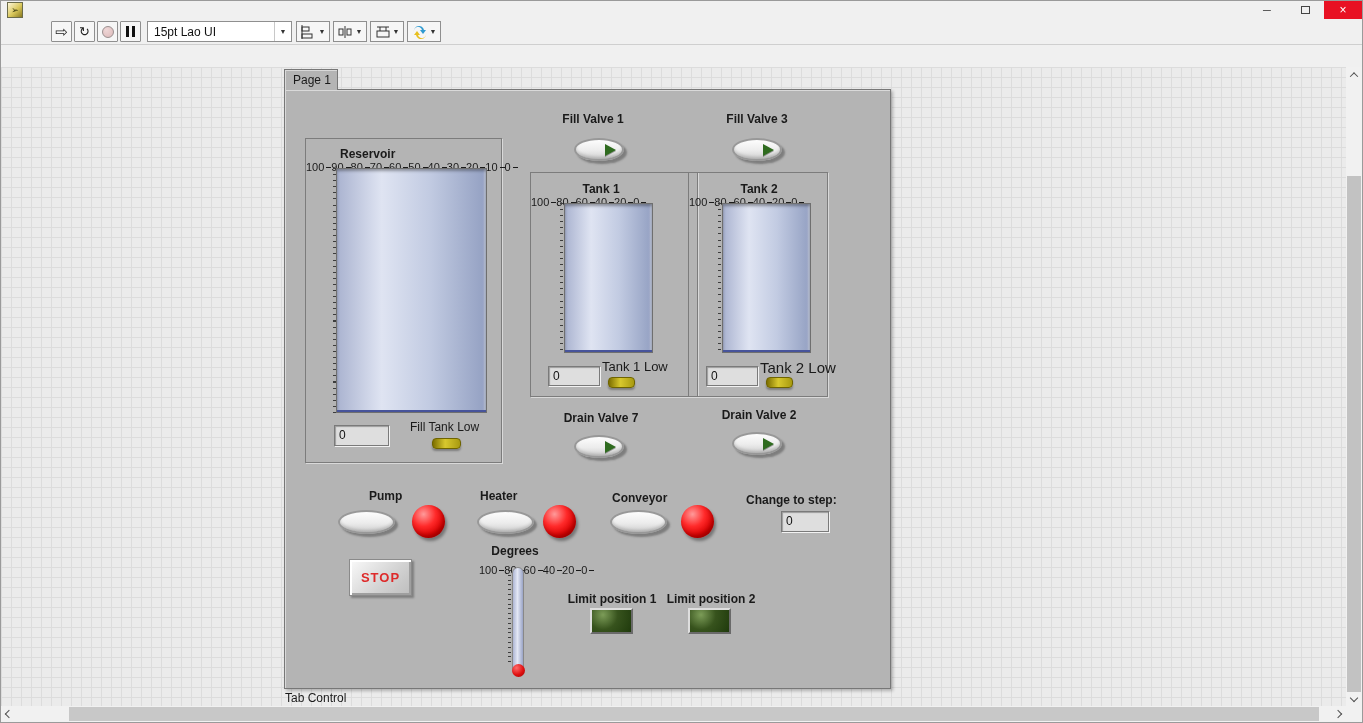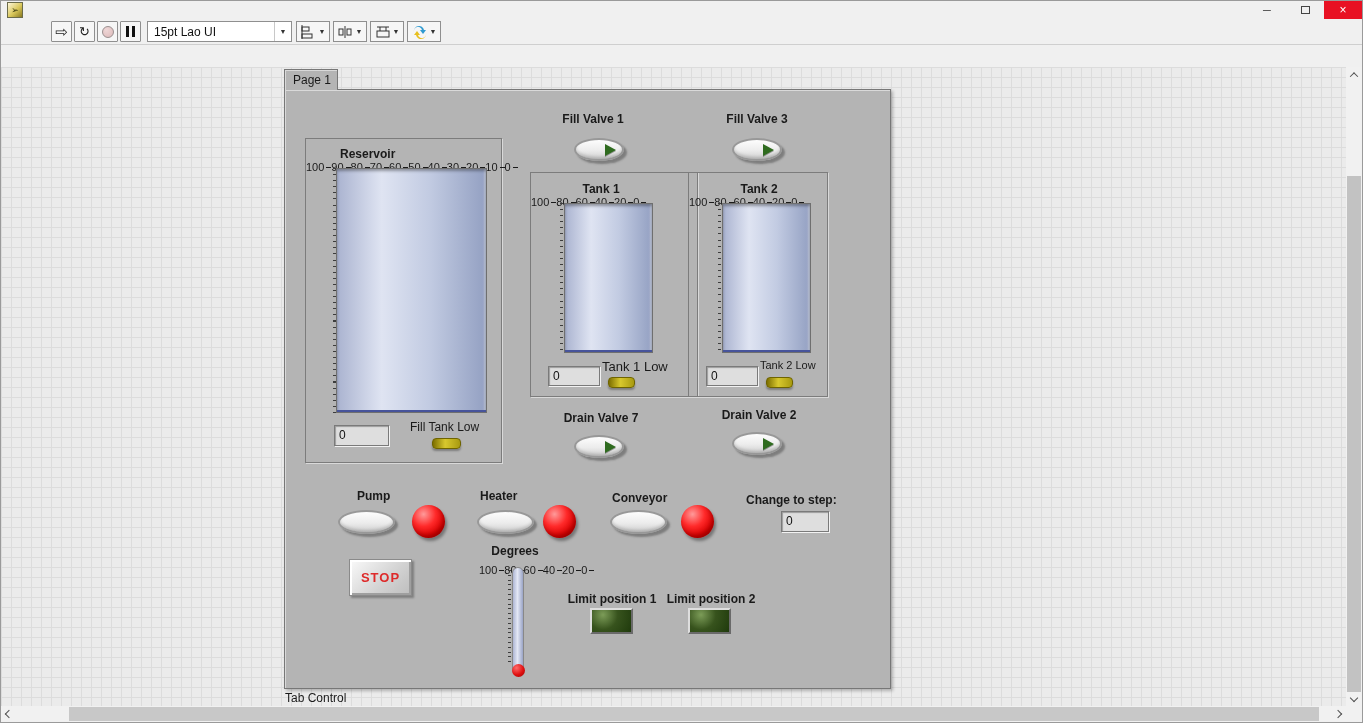--- a/index.html
+++ b/index.html
@@ -357,34 +357,34 @@
                 <span class="sdash"></span>
               </div>
               <div class="srow">
                 <span class="slabel">0</span>
                 <span class="sdash"></span>
               </div>
             </div>
           <div class="mticks" style="left:29px; top:30px; height:150px;"></div>
           <div class="tank" style="left:33px; top:30px; width:89px; height:150px;"></div>
           <div class="numbox" style="left:17px; top:193px; width:52px; height:20px; line-height:18px;">0</div>
-          <div class="lbl" style="left:71px; top:186px; font-weight:normal; font-size:11px;text-align:right;">Tank 2 Low</div>
+          <div class="lbl" style="left:71px; top:186px; font-weight:normal; font-size:15px;text-align:right;">Tank 2 Low</div>
           <div class="led-yellow" style="left:77px; top:204px; width:27px; height:11px;"></div>
         </div>
 
         <div class="lbl center" style="left:316px; top:321px;">Drain Valve 7</div>
         <div class="oval-switch" style="left:289px; top:345px; width:50px; height:23px;">
             <span class="valve-arrow"></span>
           </div>
         <div class="lbl center" style="left:474px; top:318px;">Drain Valve 2</div>
         <div class="oval-switch" style="left:447px; top:342px; width:50px; height:23px;">
             <span class="valve-arrow"></span>
           </div>
 
-        <div class="lbl" style="left:50px; top:399px;padding-left:22px;">Pump</div>
+        <div class="lbl" style="left:62px; top:399px;padding-left:22px;">Pump</div>
         <div class="oval-switch" style="left:53px; top:420px; width:57px; height:24px;"></div>
         <div class="led-red" style="left:127px; top:415px;"></div>
 
         <div class="lbl" style="left:195px; top:399px;">Heater</div>
         <div class="oval-switch" style="left:192px; top:420px; width:57px; height:24px;"></div>
         <div class="led-red" style="left:258px; top:415px;"></div>
 
         <div class="lbl" style="left:327px; top:401px;">Conveyor</div>
         <div class="oval-switch" style="left:325px; top:420px; width:57px; height:24px;"></div>
         <div class="led-red" style="left:396px; top:415px;"></div>

